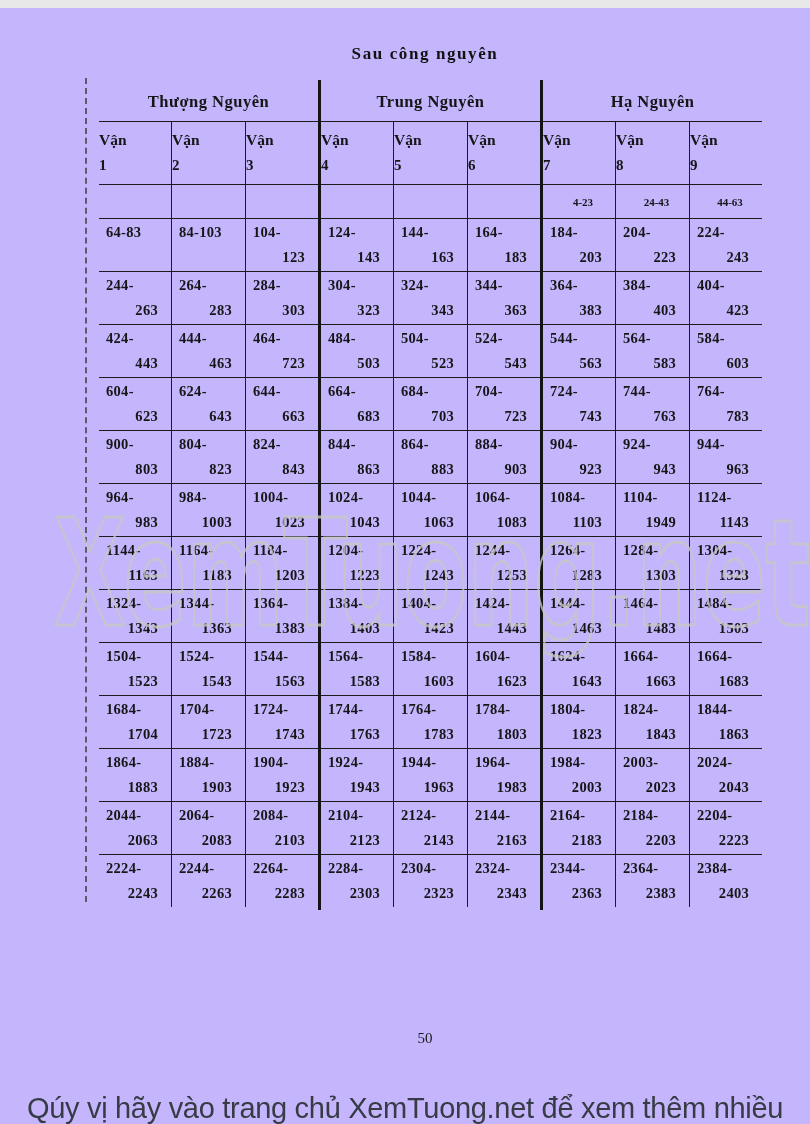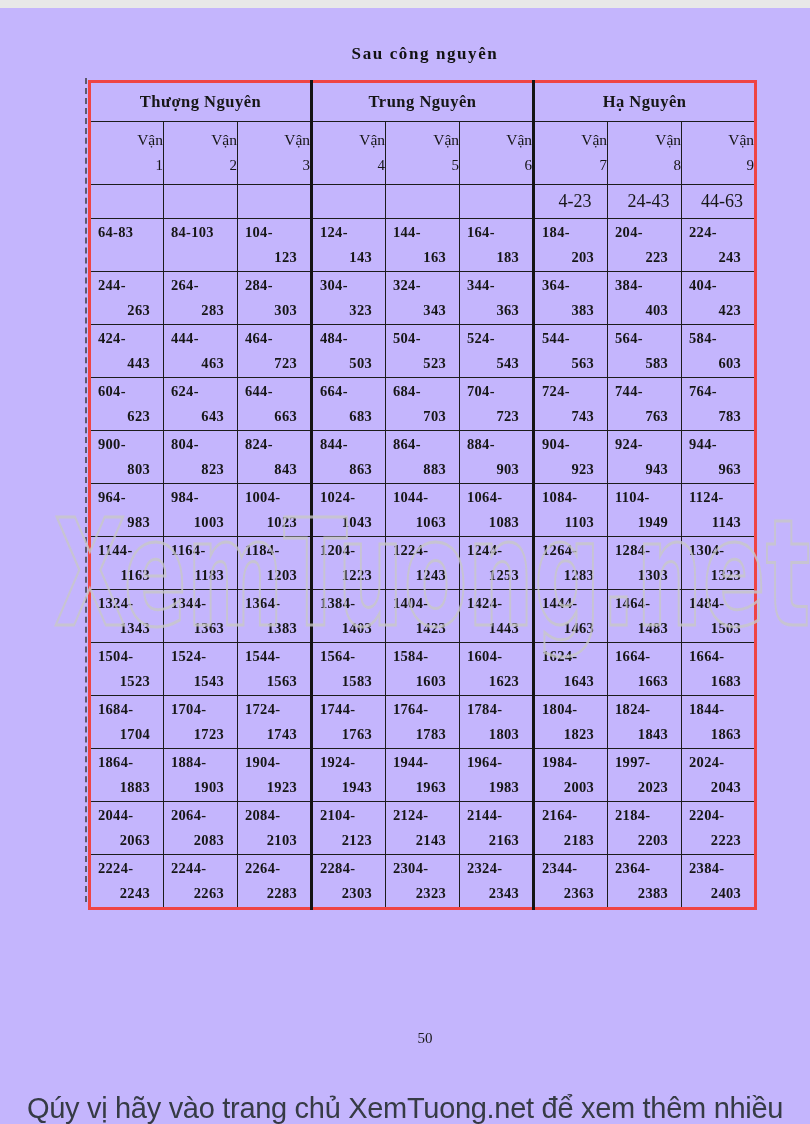--- a/index.html
+++ b/index.html
@@ -15,39 +15,39 @@
   .title{
     position:absolute;top:36px;left:92px;width:666px;
     text-align:center;font-size:17px;font-weight:bold;letter-spacing:1.6px;
     color:#121212;
   }
   .outer-dash{
     position:absolute;left:85px;top:70px;height:824px;width:0;
     border-left:2px dashed #3c3c3c;opacity:.75;
   }
   table.nguyen{
-    position:absolute;left:88px;top:72px;width:666px;
+    position:absolute;left:96px;top:72px;width:666px;
     border-collapse:collapse;table-layout:fixed;
-    border:3px solid #ef4444;
+    border:3px solid #c4b5fd;
   }
   table.nguyen th,table.nguyen td{
     border:1.6px solid #1c1c1c;padding:0;margin:0;
   }
   th.group-h{
     height:38px;font-size:16.5px;font-weight:bold;text-align:center;
     letter-spacing:.5px;border-bottom:2px solid #141414;
     font-family:"Liberation Serif", serif;
   }
   th.van-h{
-    height:62px;font-size:15.5px;font-weight:normal;text-align:right;
+    height:62px;font-size:15.5px;font-weight:bold;text-align:left;
     line-height:1.7;vertical-align:middle;
   }
   th.van-h .num{font-size:15px;}
   tr.r0 td{height:33px;vertical-align:middle;}
-  .l0{font-size:18px;font-weight:normal;text-align:center;padding-left:8px;}
+  .l0{font-size:11px;font-weight:bold;text-align:center;padding-left:8px;}
   tr.dr td{height:52px;vertical-align:top;}
   .l1{
     font-size:14.5px;font-weight:bold;text-align:left;
     padding:5px 0 0 7px;letter-spacing:.3px;
   }
   .l2{
     font-size:14.5px;font-weight:bold;text-align:right;
     padding:8px 13px 0 0;letter-spacing:.3px;
   }
   .gb{border-left:3px solid #141414 !important;}
@@ -555,21 +555,21 @@
           </td>
           <td>
             <div class="l1">1964-</div>
             <div class="l2">1983</div>
           </td>
           <td class="gb">
             <div class="l1">1984-</div>
             <div class="l2">2003</div>
           </td>
           <td>
-            <div class="l1">1997-</div>
+            <div class="l1">2003-</div>
             <div class="l2">2023</div>
           </td>
           <td>
             <div class="l1">2024-</div>
             <div class="l2">2043</div>
           </td>
         </tr>
         <tr class="dr">
           <td>
             <div class="l1">2044-</div>

